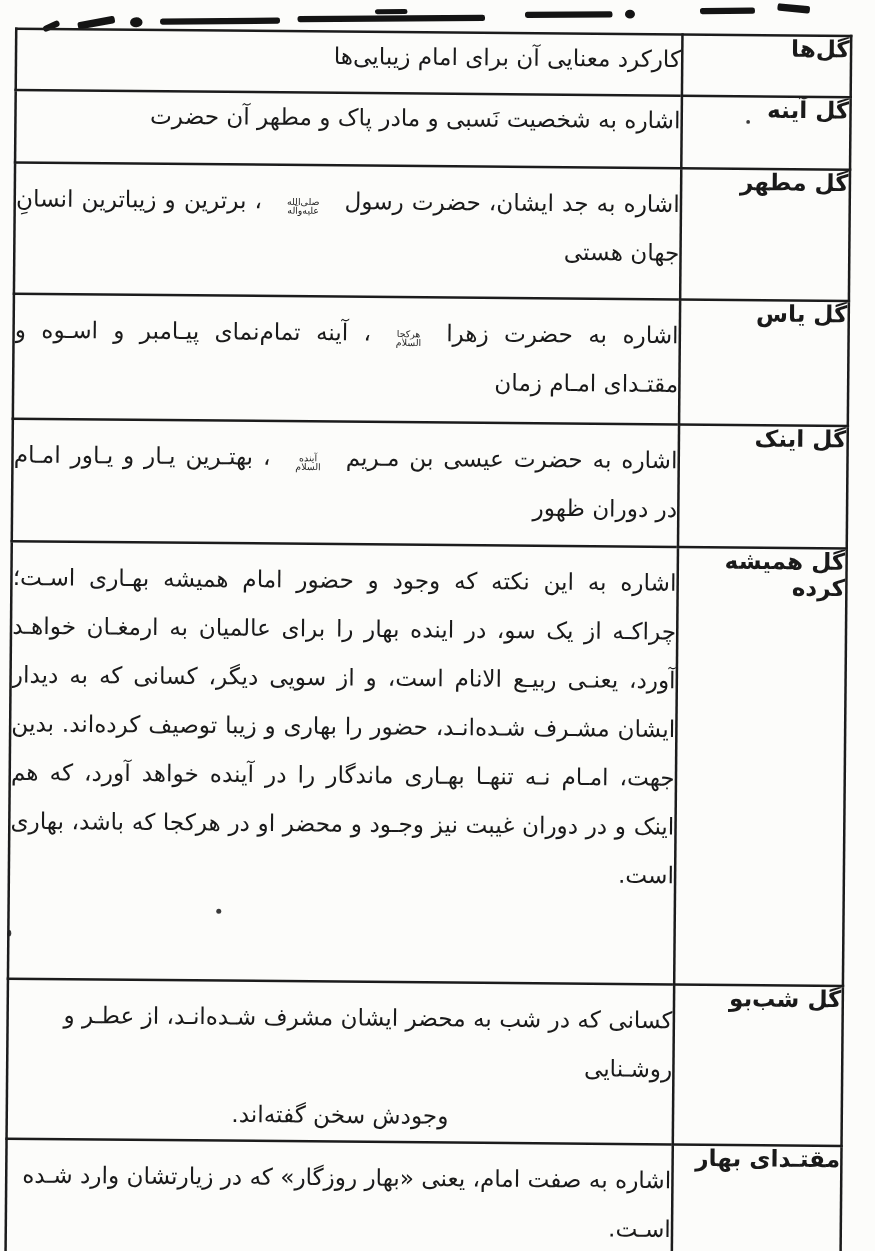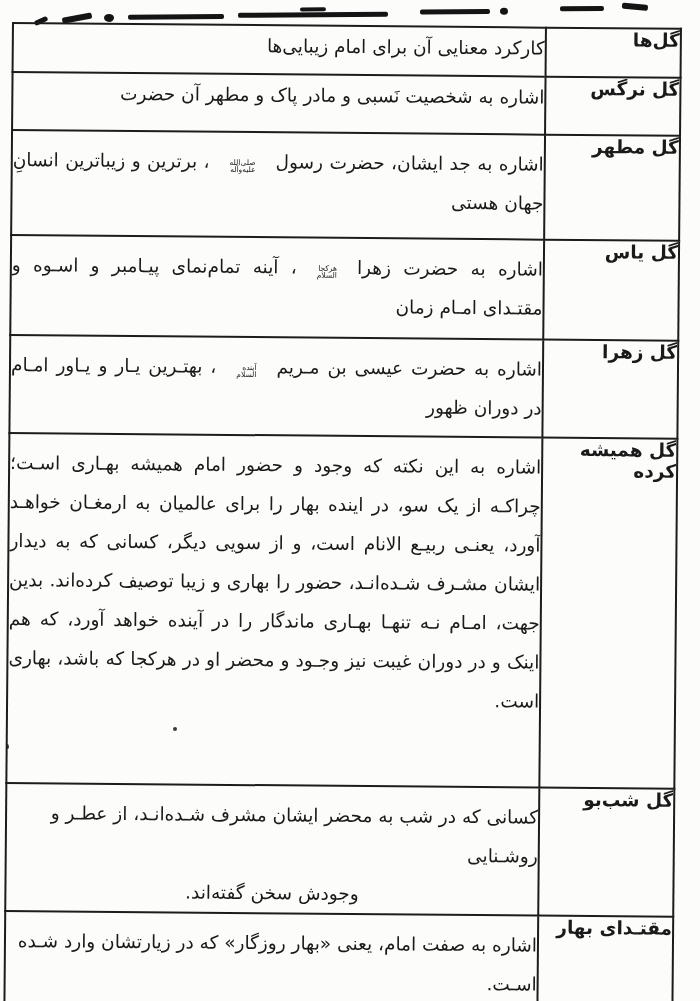--- a/index.html
+++ b/index.html
@@ -67,20 +67,21 @@
   td.mid p{padding-top:0 !important;}
 
   
   .hon{
     display:inline-block;
     vertical-align:-4px;
     margin:0 20px;
     font-weight:normal;
     font-size:7.5px;
     line-height:7px;
+    text-align:center;
     white-space:nowrap;
   }
   .hon span{display:block;}
 </style>
 </head>
 <body>
 
 <div class="page">
 
   <div class="artifacts">
@@ -112,21 +113,21 @@
         <td class="name mid">
           <span>گل‌ها</span>
         </td>
         <td class="desc mid">
           <p class="single">کارکرد معنایی آن برای امام زیبایی‌ها</p>
         </td>
       </tr>
 
       <tr class="r-narges">
         <td class="name mid">
-          <span>گل نرگس</span>
+          <span>گل آینه</span>
         </td>
         <td class="desc mid">
           <p class="single">اشاره به شخصیت نَسبی و مادر پاک و مطهر آن حضرت</p>
         </td>
       </tr>
 
       <tr class="r-mohammadi">
         <td class="name">
           <span>گل مطهر</span>
         </td>
@@ -139,21 +140,21 @@
         <td class="name">
           <span>گل یاس</span>
         </td>
         <td class="desc">
           <p class="pad-top"><span>اشاره به حضرت زهرا</span><span class="hon"><span>هرکجا</span><span>السلام</span></span><span>، آینه تمام‌نمای پیـامبر و اسـوه و مقتـدای امـام زمان</span></p>
         </td>
       </tr>
 
       <tr class="r-maryam">
         <td class="name">
-          <span>گل زهرا</span>
+          <span>گل اینک</span>
         </td>
         <td class="desc">
           <p class="pad-top"><span>اشاره به حضرت عیسی بن مـریم</span><span class="hon"><span>آینده</span><span>السلام</span></span><span>، بهتـرین یـار و یـاور امـام در دوران ظهور</span></p>
         </td>
       </tr>
 
       <tr class="r-hamishe">
         <td class="name">
           <span>گل همیشه کرده</span>
         </td>

